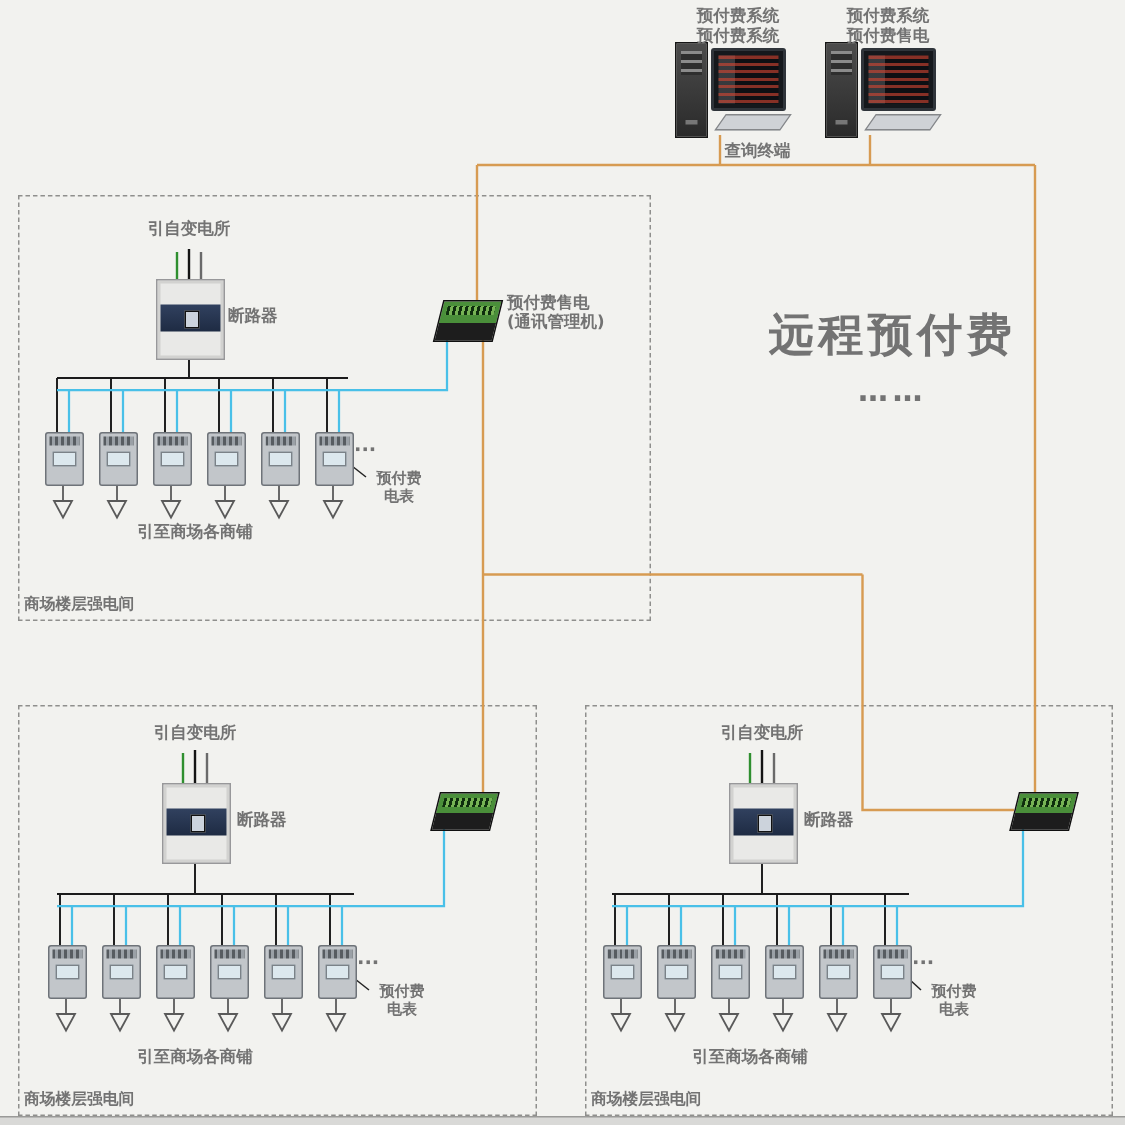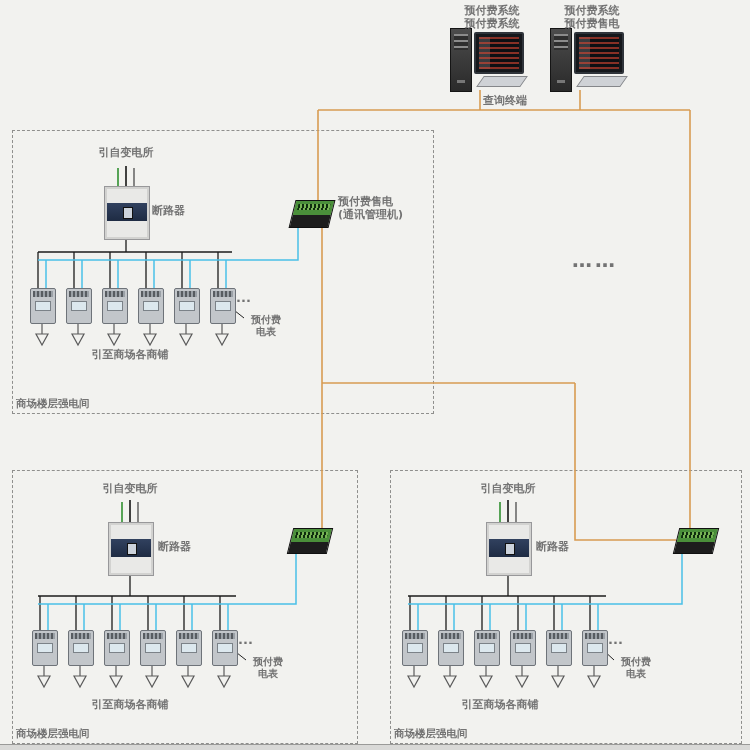--- a/index.html
+++ b/index.html
@@ -187,20 +187,21 @@
   <div class="lbl c" style="left:450px;top:4px;width:84px">
     <span class="bl">预付费系统</span>
     <span class="bl">预付费系统</span>
   </div>
   <div class="lbl c" style="left:550px;top:4px;width:84px">
     <span class="bl">预付费系统</span>
     <span class="bl">预付费售电</span>
   </div>
   <div class="lbl c" style="left:470px;top:94px;width:70px">查询终端</div>
 
+  <div class="big-title" style="left:500px;top:203px;width:190px;font-size:30px">远程预付费</div>
   <div class="big-title" style="left:500px;top:248px;width:190px;font-size:20px">……</div>
 
   <div class="comm" style="left:292px;top:200px;height:26px"></div>
   <div class="comm" style="left:290px;top:528px;height:24px"></div>
   <div class="comm" style="left:676px;top:528px;height:24px"></div>
   <div class="lbl" style="left:338px;top:195px">
     <span class="bl">预付费售电</span>
     <span class="bl">(通讯管理机)</span>
   </div>
 

